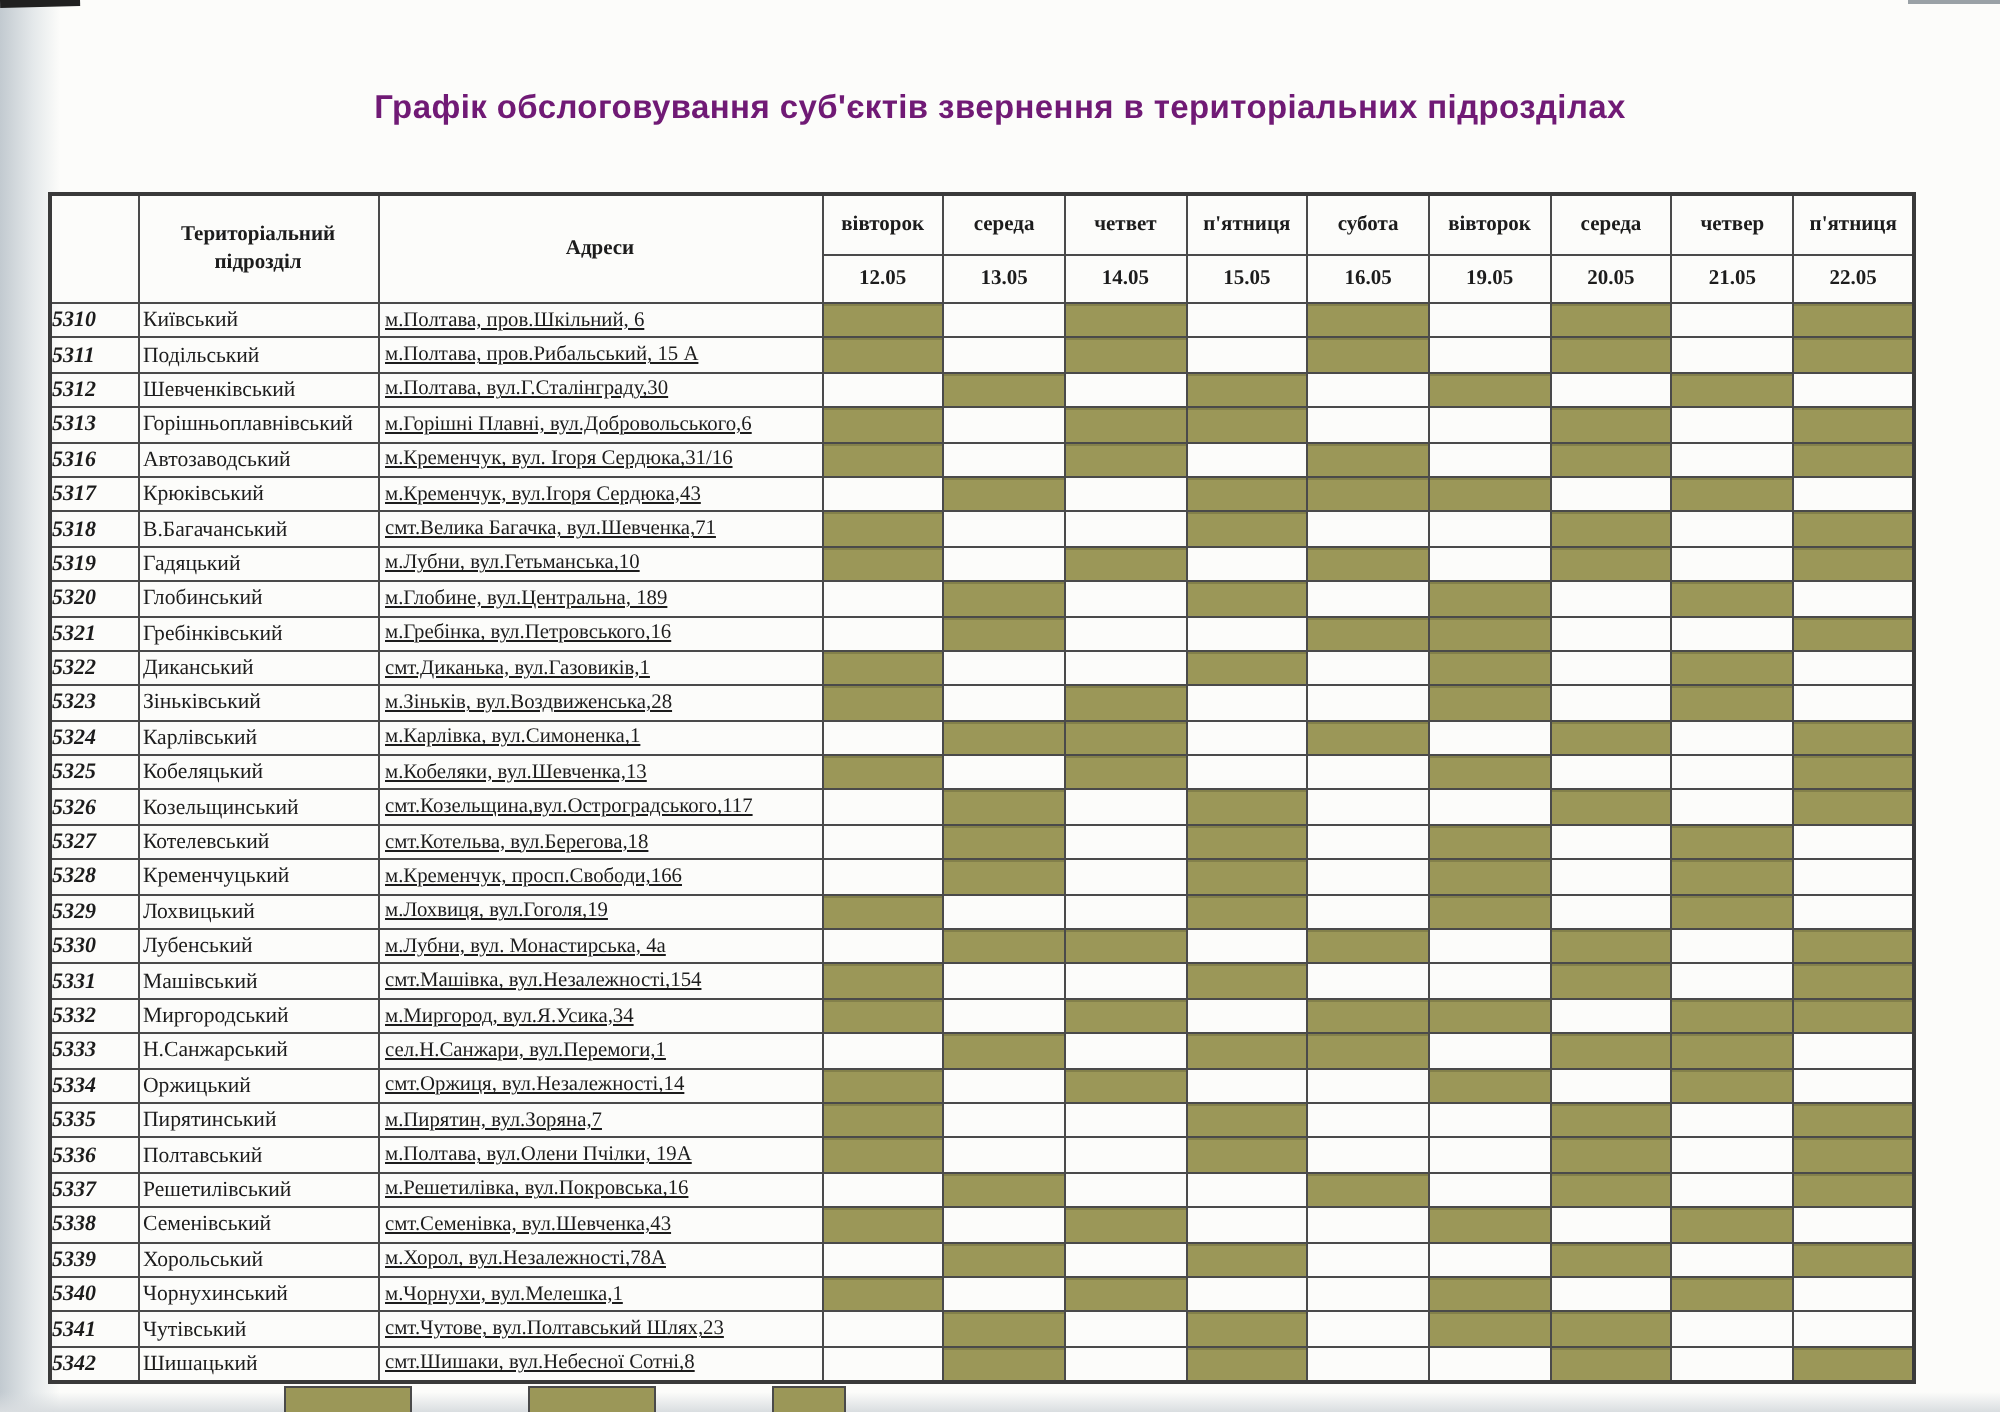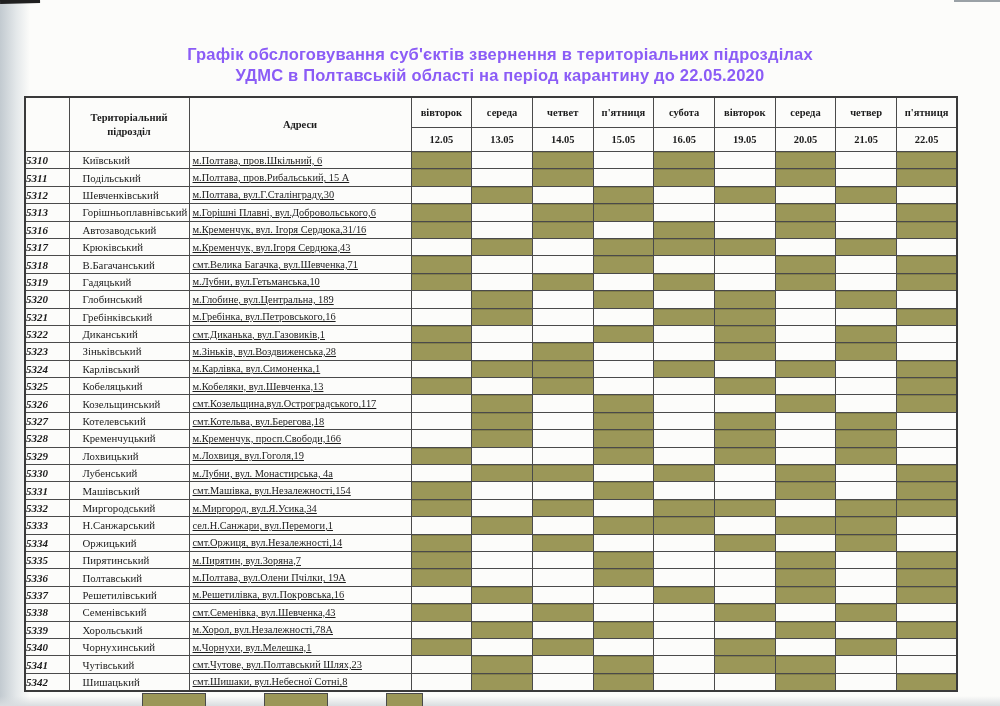--- a/index.html
+++ b/index.html
@@ -11,54 +11,53 @@
   .edge-left{position:absolute;left:0;top:0;width:30px;height:706px;
     background:linear-gradient(90deg,#c2cad0 0%,#e4e8ea 55%,rgba(252,252,250,0) 100%);}
   .edge-bottom{position:absolute;left:0;bottom:0;width:1000px;height:10px;
     background:linear-gradient(0deg,#d9dde0,rgba(252,252,250,0));}
   .corner-tl{position:absolute;left:0;top:0;width:40px;height:4px;background:#202020;
     transform:rotate(-1.5deg);transform-origin:left top;}
   .corner-tr{position:absolute;right:0;top:0;width:46px;height:2px;background:#9aa1a6;}
   .title{
     position:absolute;left:0;right:0;top:44px;text-align:center;
     font-family:"Liberation Sans",sans-serif;font-weight:bold;
-    font-size:16.5px;line-height:1.3;letter-spacing:.2px;color:#8b5cf6;
+    font-size:16.5px;line-height:1.3;letter-spacing:.2px;color:#701a75;
   }
   table.grid{
     position:absolute;left:24px;top:96px;width:933px;
     border-collapse:collapse;table-layout:fixed;
     border:2px solid #3a3a3a;
   }
   .grid th,.grid td{border:1px solid #4a4a4a;padding:0;overflow:hidden;white-space:nowrap;}
   .grid thead th{font-weight:bold;background:#fcfcfa;}
   .grid tr.day-row th{height:29px;font-size:10.5px;}
   .grid tr.date-row th{height:23px;font-size:10.5px;}
   th.head-main{font-size:11.5px;white-space:normal;line-height:1.25;}
   tbody td{height:16.4px;font-size:10.8px;vertical-align:middle;}
   td.code{font-weight:bold;font-style:italic;font-size:11px;}
-  td.name{padding-left:13px;}
+  td.name{padding-left:2px;}
   td.addr{padding-left:3px;font-size:10.4px;text-decoration:underline;}
   td.sched.filled{background:var(--olive,#9b9758);
     box-shadow:inset 0 1px 0 rgba(60,58,30,.25);}
   .cutoff{position:absolute;left:0;top:693px;width:1000px;height:13px;}
   .cut-block{position:absolute;top:0;height:13px;background:var(--olive,#9b9758);
     border:1px solid #4a4a4a;border-bottom:none;}
 </style>
 </head>
 <body>
 
 <div class="scan">
   <div class="edge-left"></div>
   <div class="edge-bottom"></div>
   <div class="corner-tl"></div>
   <div class="corner-tr"></div>
 
   <div class="title">
     <div>Графік обслоговування суб'єктів звернення в територіальних підрозділах</div>
-    <div>УДМС в Полтавській області на період карантину до 22.05.2020</div>
   </div>
 
   <table class="grid">
     <colgroup>
       <col style="width:44px">
         <col style="width:120px">
         <col style="width:222px">
       <col span="9" style="width:60.7px">
     </colgroup>
     <thead>

